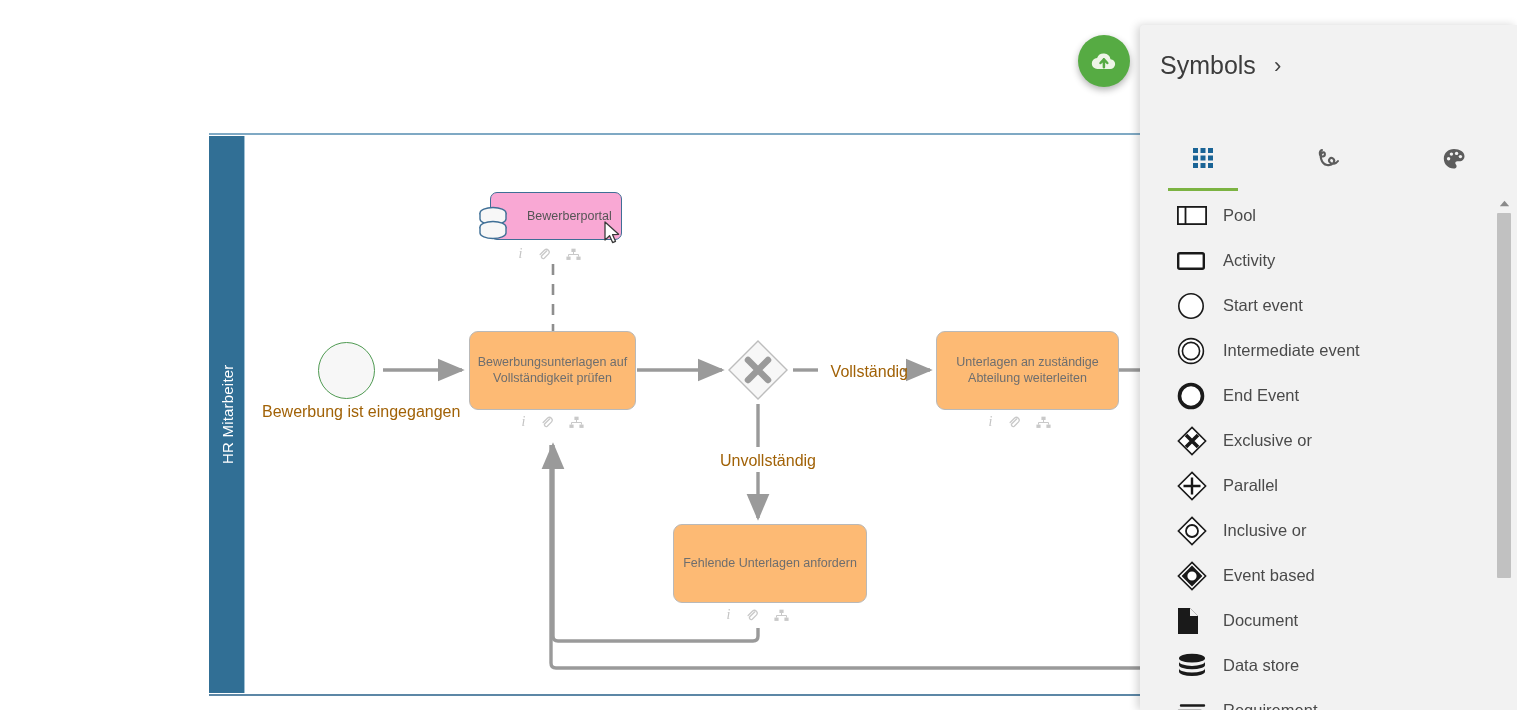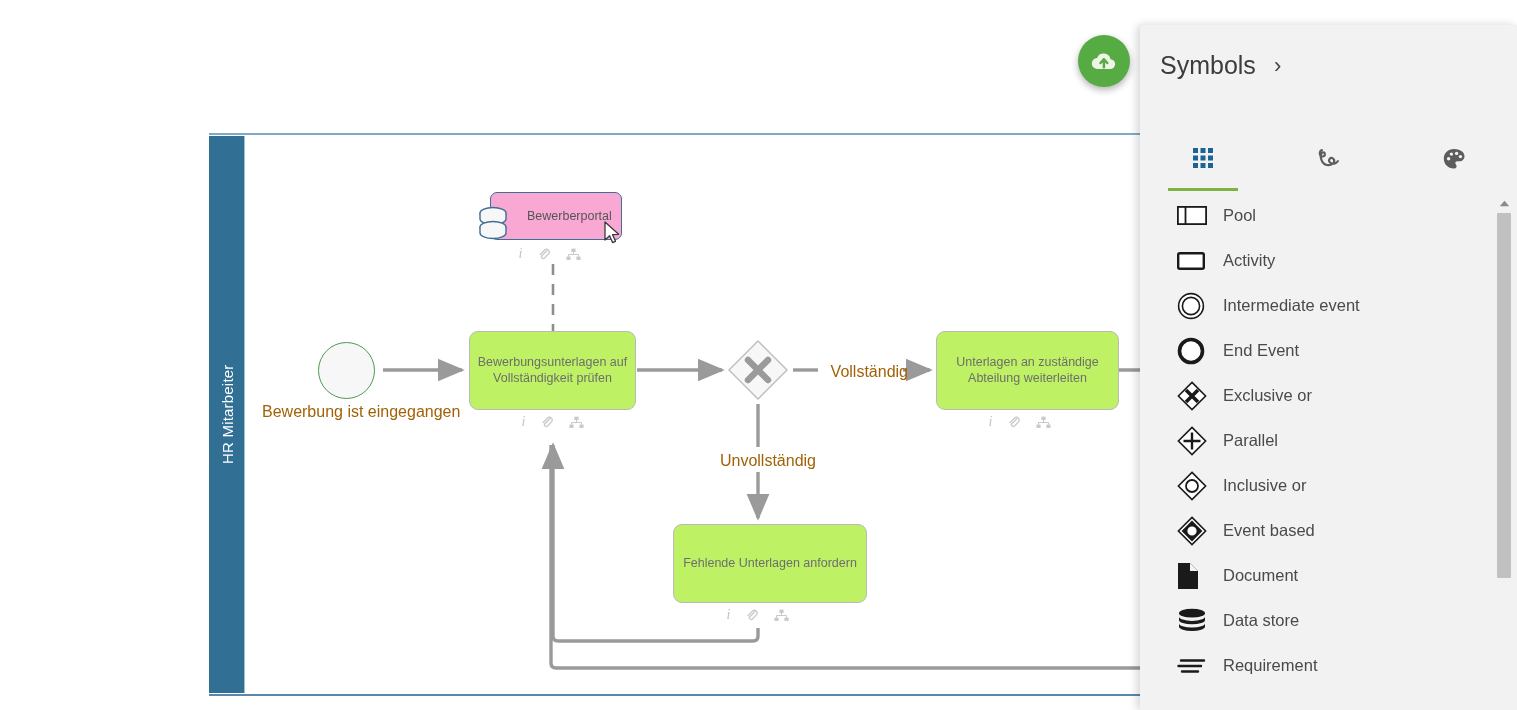--- a/index.html
+++ b/index.html
@@ -22,21 +22,21 @@
   }
   #pool-label{
     position:absolute;left:209px;top:136px;width:36px;height:557px;
     display:flex;align-items:center;justify-content:center;
     color:#ffffff;font-size:15px;letter-spacing:.2px;
     writing-mode:vertical-rl;transform:rotate(180deg);white-space:nowrap;
   }
   
   .node{position:absolute;box-sizing:border-box;}
   .activity{
-    background:#bef264;border:1px solid #b9b9b9;border-radius:9px;
+    background:#fdba74;border:1px solid #b9b9b9;border-radius:9px;
     display:flex;align-items:center;justify-content:center;text-align:center;
     color:#6e6e6e;font-size:12.5px;line-height:15.5px;padding:4px 6px;
   }
   .itsystem{
     background:#f9a8d4;border:1px solid #3f6f96;border-radius:7px;
     display:flex;align-items:center;color:#555;font-size:12.5px;
     padding-left:36px;
   }
   .itsystem-cyl{position:absolute;left:-12px;top:12px;width:42px;height:36px;}
   .startevent{
@@ -283,20 +283,28 @@
 
     <div class="sym">
       <span class="glyph">
         <svg width="28" height="18" viewBox="0 0 28 18">
             <rect x="1.2" y="1.2" width="25.6" height="15.6" rx="1.6" fill="#fff" stroke="#1a1a1a" stroke-width="2.4"></rect>
           </svg>
       </span>
       <span class="name">Activity</span>
     </div>
 
+    <div class="sym">
+      <span class="glyph">
+        <svg width="28" height="28" viewBox="0 0 28 28">
+            <circle cx="14" cy="14" r="12.2" fill="#fff" stroke="#1a1a1a" stroke-width="1.6"></circle>
+          </svg>
+      </span>
+      <span class="name">Start event</span>
+    </div>
 
     <div class="sym">
       <span class="glyph">
         <svg width="28" height="28" viewBox="0 0 28 28">
             <circle cx="14" cy="14" r="12.4" fill="#fff" stroke="#1a1a1a" stroke-width="1.6"></circle>
             <circle cx="14" cy="14" r="8.6" fill="#fff" stroke="#1a1a1a" stroke-width="1.6"></circle>
           </svg>
       </span>
       <span class="name">Intermediate event</span>
     </div>

